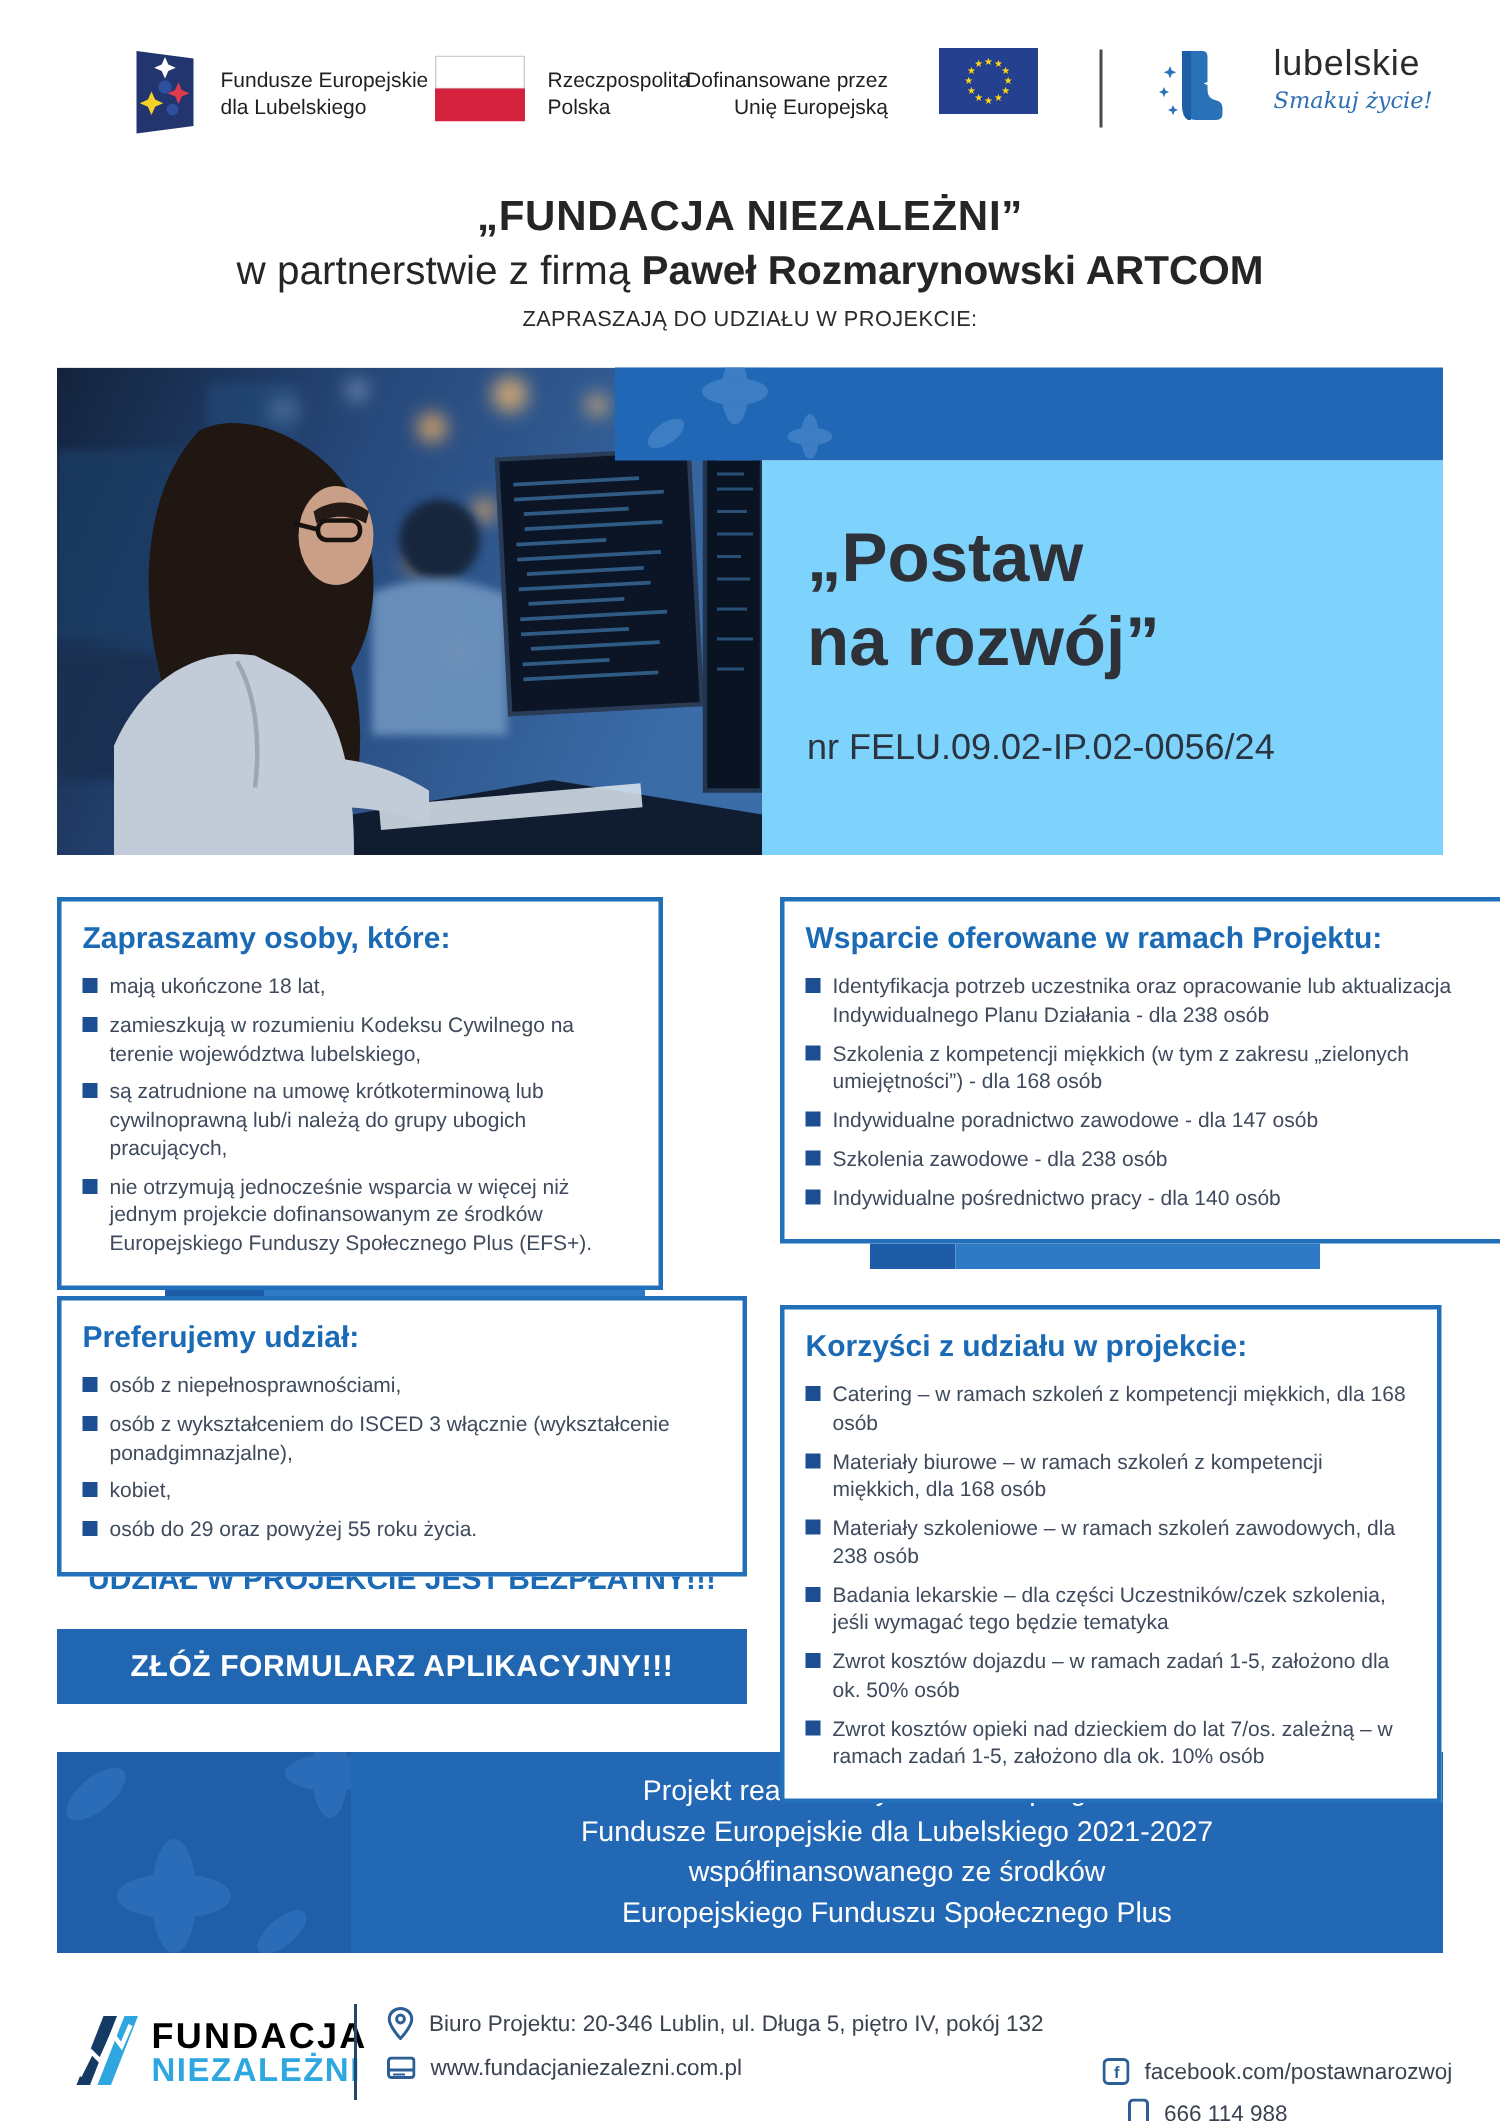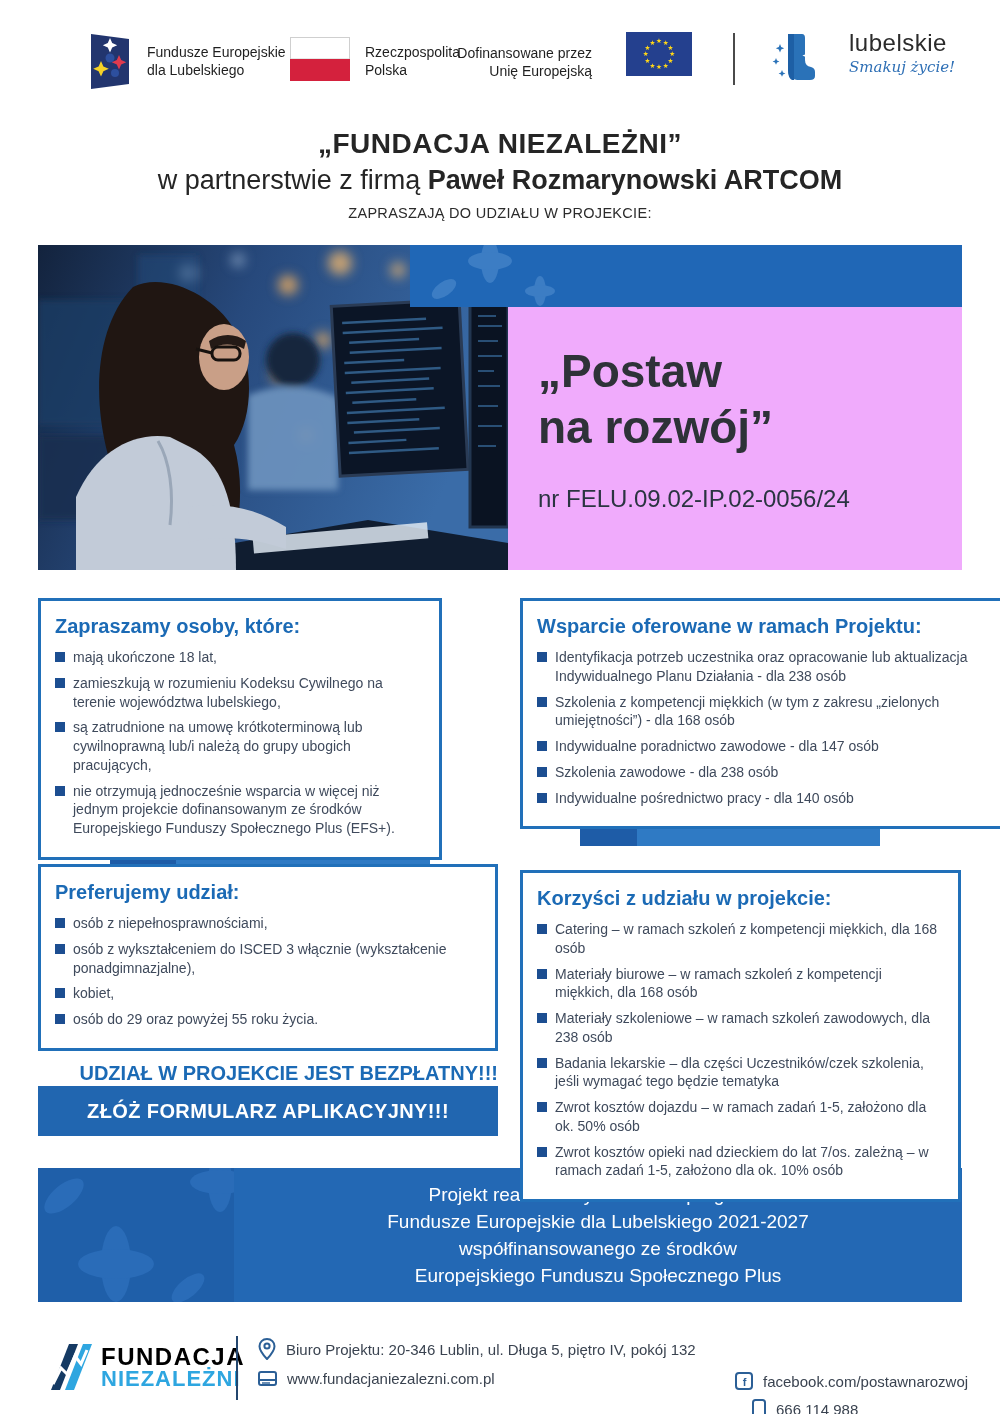--- a/index.html
+++ b/index.html
@@ -27,21 +27,21 @@
   .intro-line{position:absolute;left:0;width:100%;text-align:center;color:#252525;}
   #intro-title{top:128px;font-size:28px;font-weight:bold;letter-spacing:.5px;}
   #intro-sub{top:165px;font-size:27px;}
   #intro-sub .bold{font-weight:bold;}
   #intro-invite{top:205px;font-size:14.5px;letter-spacing:.3px;color:#2b2b2b;}
 
   
   #hero{position:absolute;left:38px;top:245px;width:924px;height:325px;}
   #hero-photo{position:absolute;left:0;top:0;width:470px;height:325px;overflow:hidden;}
   #hero-band{position:absolute;left:372px;right:0;top:0;height:62px;background:#2067b6;overflow:hidden;}
-  #hero-panel{position:absolute;left:470px;right:0;top:62px;bottom:0;background:#f0abfc;}
+  #hero-panel{position:absolute;left:470px;right:0;top:62px;bottom:0;background:#7dd3fc;}
   .hero-title{margin:36px 0 0 30px;font-size:46px;line-height:56px;font-weight:bold;color:#2e3238;}
   .hero-number{margin:30px 0 0 30px;font-size:24px;color:#2a3441;}
 
   
   .box{position:absolute;background:#ffffff;border:3px solid #2170b9;padding:12px 14px;
        box-sizing:border-box;z-index:2;}
   .box-title{font-size:20px;font-weight:bold;color:#1b6ab5;margin:2px 0 10px 0;}
   .bullet-item{display:flex;margin-bottom:7px;}
   .bullet-square{flex:none;width:10px;height:10px;background:#1c4e91;margin:4px 8px 0 0;}
   .bullet-text{font-size:14px;line-height:1.34;color:#3f4a5c;}
@@ -52,22 +52,22 @@
 
   .connector{position:absolute;z-index:1;display:flex;}
   .connector .dark{background:#1e5ca7;height:100%;}
   .connector .light{background:#2f7ac4;height:100%;flex:1;}
   #conn-left{left:110px;top:830px;width:320px;height:34px;}
   #conn-left .dark{width:66px;}
   #conn-right{left:580px;top:816px;width:300px;height:30px;}
   #conn-right .dark{width:57px;}
 
   
-  #cta-free{position:absolute;left:38px;top:1042px;width:460px;text-align:right;
-            font-size:20px;font-weight:bold;color:#1b6ab5;margin-top:20px;}
+  #cta-free{position:absolute;left:38px;top:1042px;width:460px;text-align:center;
+            font-size:20px;font-weight:bold;color:#1b6ab5;}
   #cta-button{position:absolute;left:38px;top:1086px;width:460px;height:50px;background:#2166b0;
               display:flex;align-items:center;justify-content:center;color:#ffffff;
               font-size:20px;font-weight:bold;letter-spacing:.4px;cursor:pointer;border:none;}
 
   
   #banner{position:absolute;left:38px;top:1168px;width:924px;height:134px;background:#2368b4;}
   #banner-deco{position:absolute;left:0;top:0;width:196px;height:134px;background:#1f5fa9;overflow:hidden;}
   #banner-textwrap{position:absolute;left:196px;right:0;top:0;bottom:0;display:flex;
                    flex-direction:column;align-items:center;justify-content:center;}
   .banner-line{color:#ffffff;font-size:19px;line-height:27px;text-align:center;}

